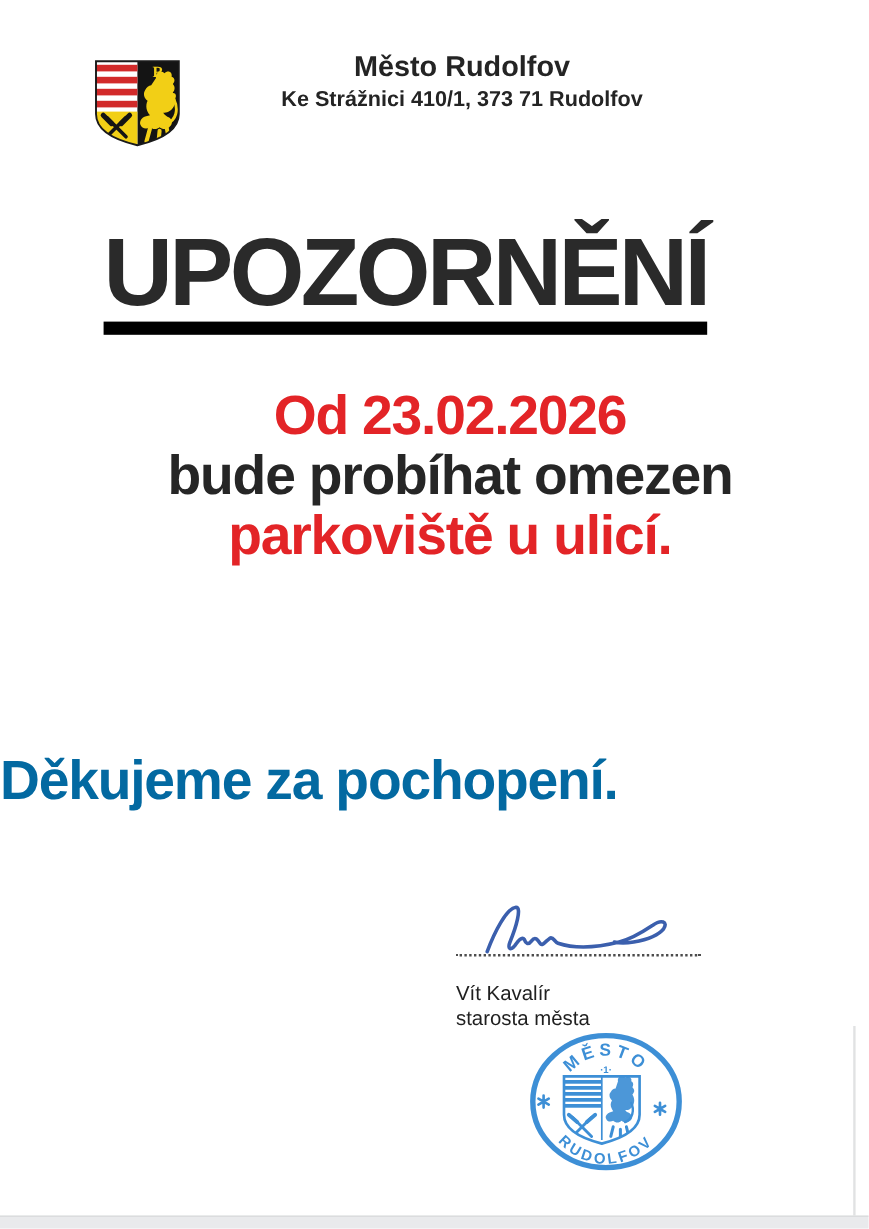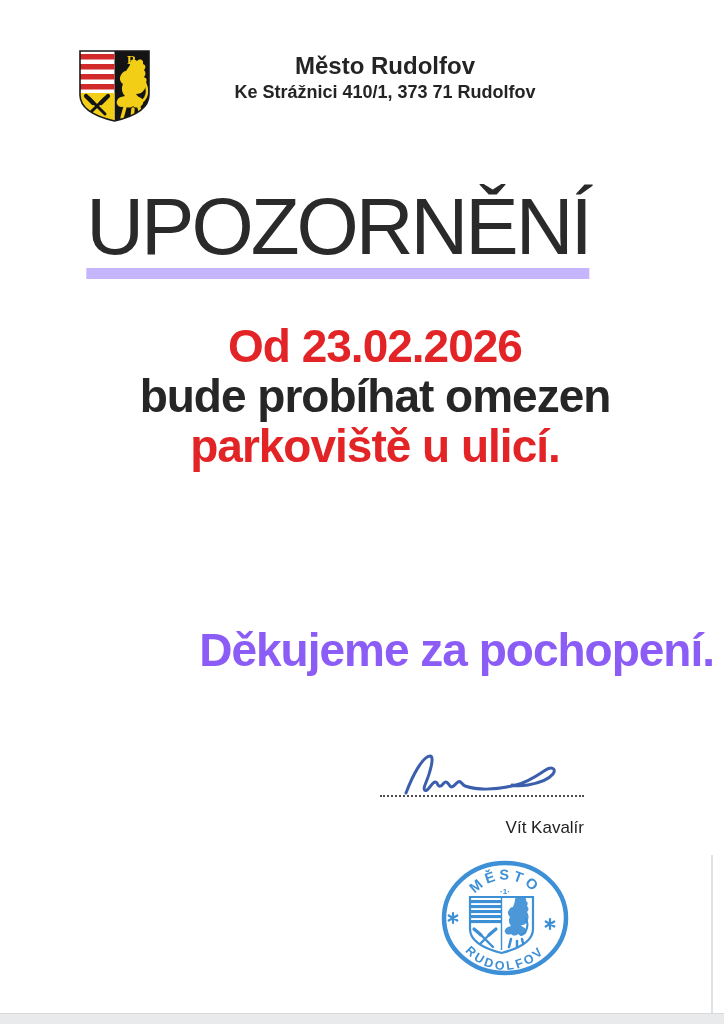--- a/index.html
+++ b/index.html
@@ -2,44 +2,44 @@
 <html><head>
 <meta charset="utf-8">
 <style>
   html,body{margin:0;padding:0;background:#ffffff;}
   .page{
     position:relative;width:724px;height:1024px;background:#ffffff;
     overflow:hidden;font-family:"Liberation Sans",sans-serif;color:#262626;
   }
   
   .arms{position:absolute;left:77px;top:43px;width:80px;height:82px;}
-  .header-text{position:absolute;left:170px;top:52px;width:430px;text-align:center;}
+  .header-text{position:absolute;left:170px;top:42px;width:430px;text-align:center;}
   .org-name{font-size:24px;font-weight:700;color:#242424;line-height:27px;}
   .org-address{font-size:18px;font-weight:700;color:#242424;line-height:22px;margin-top:2px;}
   
   .title{
     position:absolute;left:338px;top:187px;transform:translateX(-50%);
-    font-size:80px;font-weight:400;letter-spacing:-3px;line-height:1;
-    color:#2a2a2a;white-space:nowrap;border-bottom:11px solid #c4b5fd;padding-bottom:1px;
+    font-size:80px;font-weight:700;letter-spacing:-3px;line-height:1;
+    color:#2a2a2a;white-space:nowrap;border-bottom:11px solid #000000;padding-bottom:1px;
   }
   
   .notice-body{
     position:absolute;left:18px;top:321px;width:714px;text-align:center;
     font-size:46px;font-weight:700;line-height:50px;letter-spacing:-1px;color:#262626;
     white-space:nowrap;
   }
   .closing{
-    position:absolute;left:0;top:623px;width:714px;text-align:right;
-    font-size:46px;font-weight:700;letter-spacing:-1px;color:#8b5cf6;white-space:nowrap;
+    position:absolute;left:0;top:623px;width:714px;text-align:left;
+    font-size:46px;font-weight:700;letter-spacing:-1px;color:#0369a1;white-space:nowrap;
   }
   .red{color:#e32427;}
   
   .signature-svg{position:absolute;left:392px;top:747px;width:186px;height:56px;}
   .sig-dots{position:absolute;left:380px;top:786px;width:204px;height:9px;border-bottom:2px dotted #4d4d4d;}
-  .sign-block{position:absolute;left:380px;top:817px;width:204px;text-align:right;color:#1f1f1f;}
+  .sign-block{position:absolute;left:380px;top:817px;width:204px;text-align:left;color:#1f1f1f;}
   .sign-name{font-size:17px;line-height:21px;}
   .sign-role{font-size:17px;line-height:21px;}
   
   .stamp{position:absolute;left:437px;top:857px;width:138px;height:124px;opacity:0.93;}
   
   .scan-bottom{position:absolute;left:0;top:1013px;width:724px;height:11px;background:#e9eaec;border-top:1px solid #d7d9da;}
   .scan-right{position:absolute;left:711px;top:855px;width:2px;height:158px;background:rgba(170,173,176,0.35);}
 </style>
 </head>
 <body>
@@ -92,20 +92,21 @@
   </div>
   <div class="closing">Děkujeme za pochopení.</div>
 
   <svg class="signature-svg" viewBox="0 0 186 56">
     <path fill="none" stroke="#3b5fad" stroke-width="3" stroke-linecap="round" stroke-linejoin="round" d="M14,46 C20,30 30,10 38,9 C43,9 38,26 33,38 C31,43 33,46 37,41 C40,37 43,33 45,36 C46,39 48,41 51,37 C54,33 56,36 58,39 C60,42 63,37 66,35 C69,33 70,38 73,39 C88,44 108,42 124,38 C136,35 146,28 152,24 C159,19 165,21 161,27 C157,32 147,36 136,38 C130,39 124,39 120,38"></path>
   </svg>
   <div class="sig-dots"></div>
 
   <div class="sign-block">
     <div class="sign-name">Vít Kavalír</div>
+    <div class="sign-role">starosta města</div>
   </div>
 
   <svg class="stamp" viewBox="0 0 138 124">
     <defs>
       <path id="arcTop" d="M31,52 A38,38 0 0 1 105,52"></path>
       <path id="arcBot" d="M17,71 A52,52 0 0 0 119,71"></path>
       <clipPath id="cpStamp">
           <path d="M33,40 H96 V72 Q96,88 64.5,96 Q33,88 33,72 Z"></path>
         </clipPath>
     </defs>

